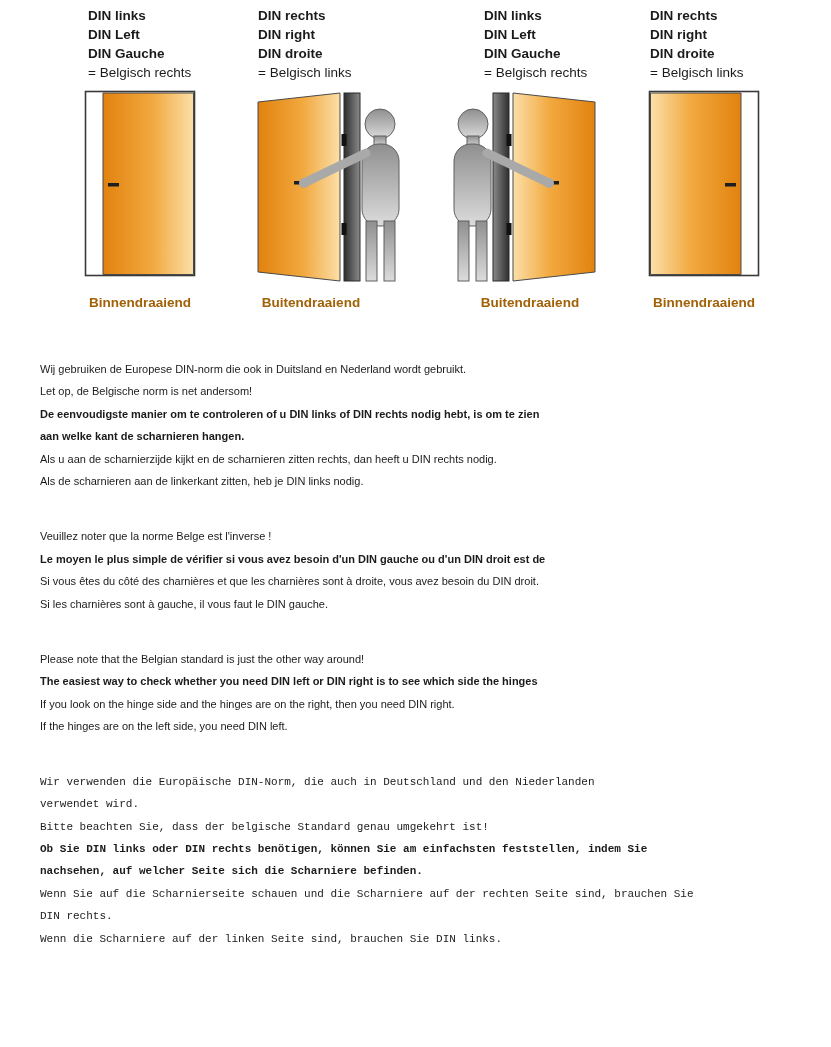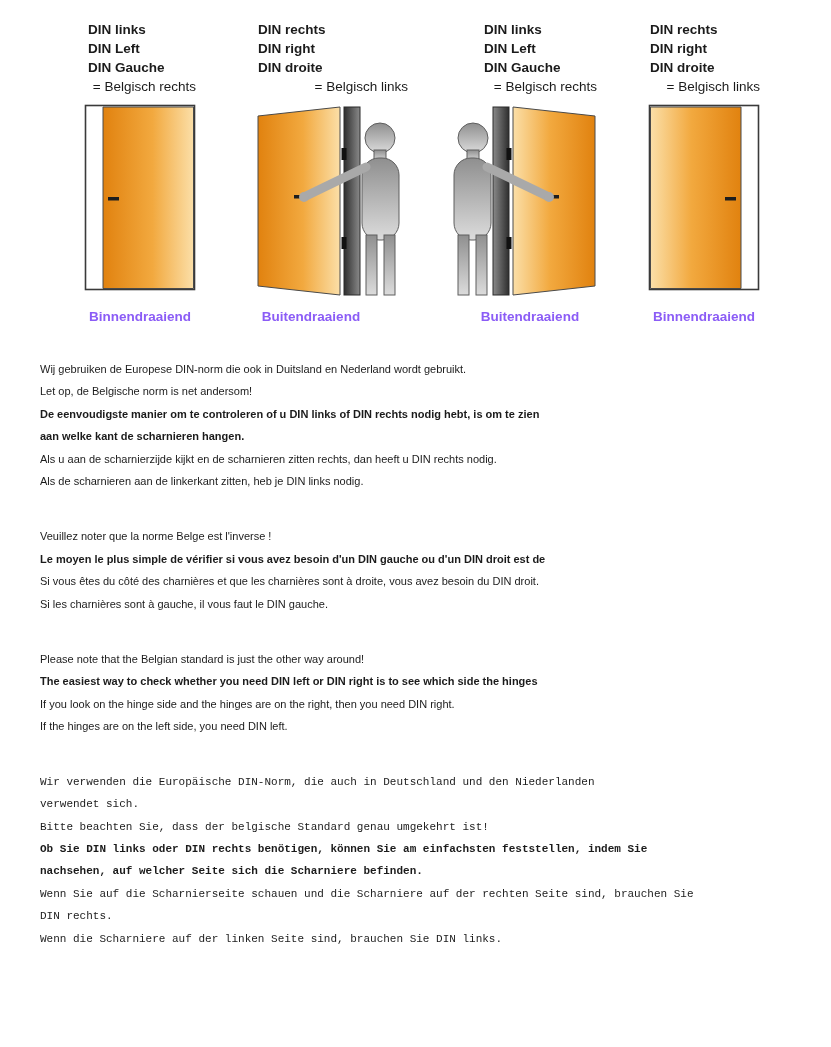--- a/index.html
+++ b/index.html
@@ -2,26 +2,26 @@
 <html><head>
 <meta charset="utf-8">
 <style>
   * { margin:0; padding:0; box-sizing:border-box; }
   html,body { background:#ffffff; }
   body {
     width:831px; height:1047px; position:relative; overflow:hidden;
     font-family:"Liberation Sans", sans-serif; color:#1b1b1b;
   }
   .diagram-band { position:relative; height:322px; }
-  .diagram-col { position:absolute; top:20px; }
+  .diagram-col { position:absolute; top:6px; }
   .diagram-label { font-size:13.5px; line-height:19px; font-weight:bold; white-space:nowrap; }
-  .diagram-label .belgisch { font-weight:normal;text-align:right; }
+  .diagram-label .belgisch { font-weight:normal; }
   .door-svg { display:block; margin-top:8px; }
   .mirrored { transform:scaleX(-1); }
-  .caption { font-size:13.5px; font-weight:bold; color:#8b5cf6; text-align:center; margin-top:7px; line-height:19px; }
+  .caption { font-size:13.5px; font-weight:bold; color:#a16207; text-align:center; margin-top:7px; line-height:19px; }
   .caption.shift { width:110px; }
   .caption.shift-r { width:110px; margin-left:30px; }
   .text-section { padding:36px 30px 0 40px; font-size:11px; }
   .paragraph { margin-bottom:33px; }
   .paragraph:last-child { margin-bottom:0;font-family:Liberation Mono, monospace; }
   .pline { line-height:22.4px; }
   .pline.bold { font-weight:bold; }
 </style>
 </head>
 <body>
@@ -146,21 +146,21 @@
       <div class="pline">Si les charnières sont à gauche, il vous faut le DIN gauche.</div>
     </div>
     <div class="paragraph">
       <div class="pline">Please note that the Belgian standard is just the other way around!</div>
       <div class="pline bold">The easiest way to check whether you need DIN left or DIN right is to see which side the hinges</div>
       <div class="pline">If you look on the hinge side and the hinges are on the right, then you need DIN right.</div>
       <div class="pline">If the hinges are on the left side, you need DIN left.</div>
     </div>
     <div class="paragraph">
       <div class="pline">Wir verwenden die Europäische DIN-Norm, die auch in Deutschland und den Niederlanden</div>
-      <div class="pline">verwendet sich.</div>
+      <div class="pline">verwendet wird.</div>
       <div class="pline">Bitte beachten Sie, dass der belgische Standard genau umgekehrt ist!</div>
       <div class="pline bold">Ob Sie DIN links oder DIN rechts benötigen, können Sie am einfachsten feststellen, indem Sie</div>
       <div class="pline bold">nachsehen, auf welcher Seite sich die Scharniere befinden.</div>
       <div class="pline">Wenn Sie auf die Scharnierseite schauen und die Scharniere auf der rechten Seite sind, brauchen Sie</div>
       <div class="pline">DIN rechts.</div>
       <div class="pline">Wenn die Scharniere auf der linken Seite sind, brauchen Sie DIN links.</div>
     </div>
   </div>
 
 </body></html>

